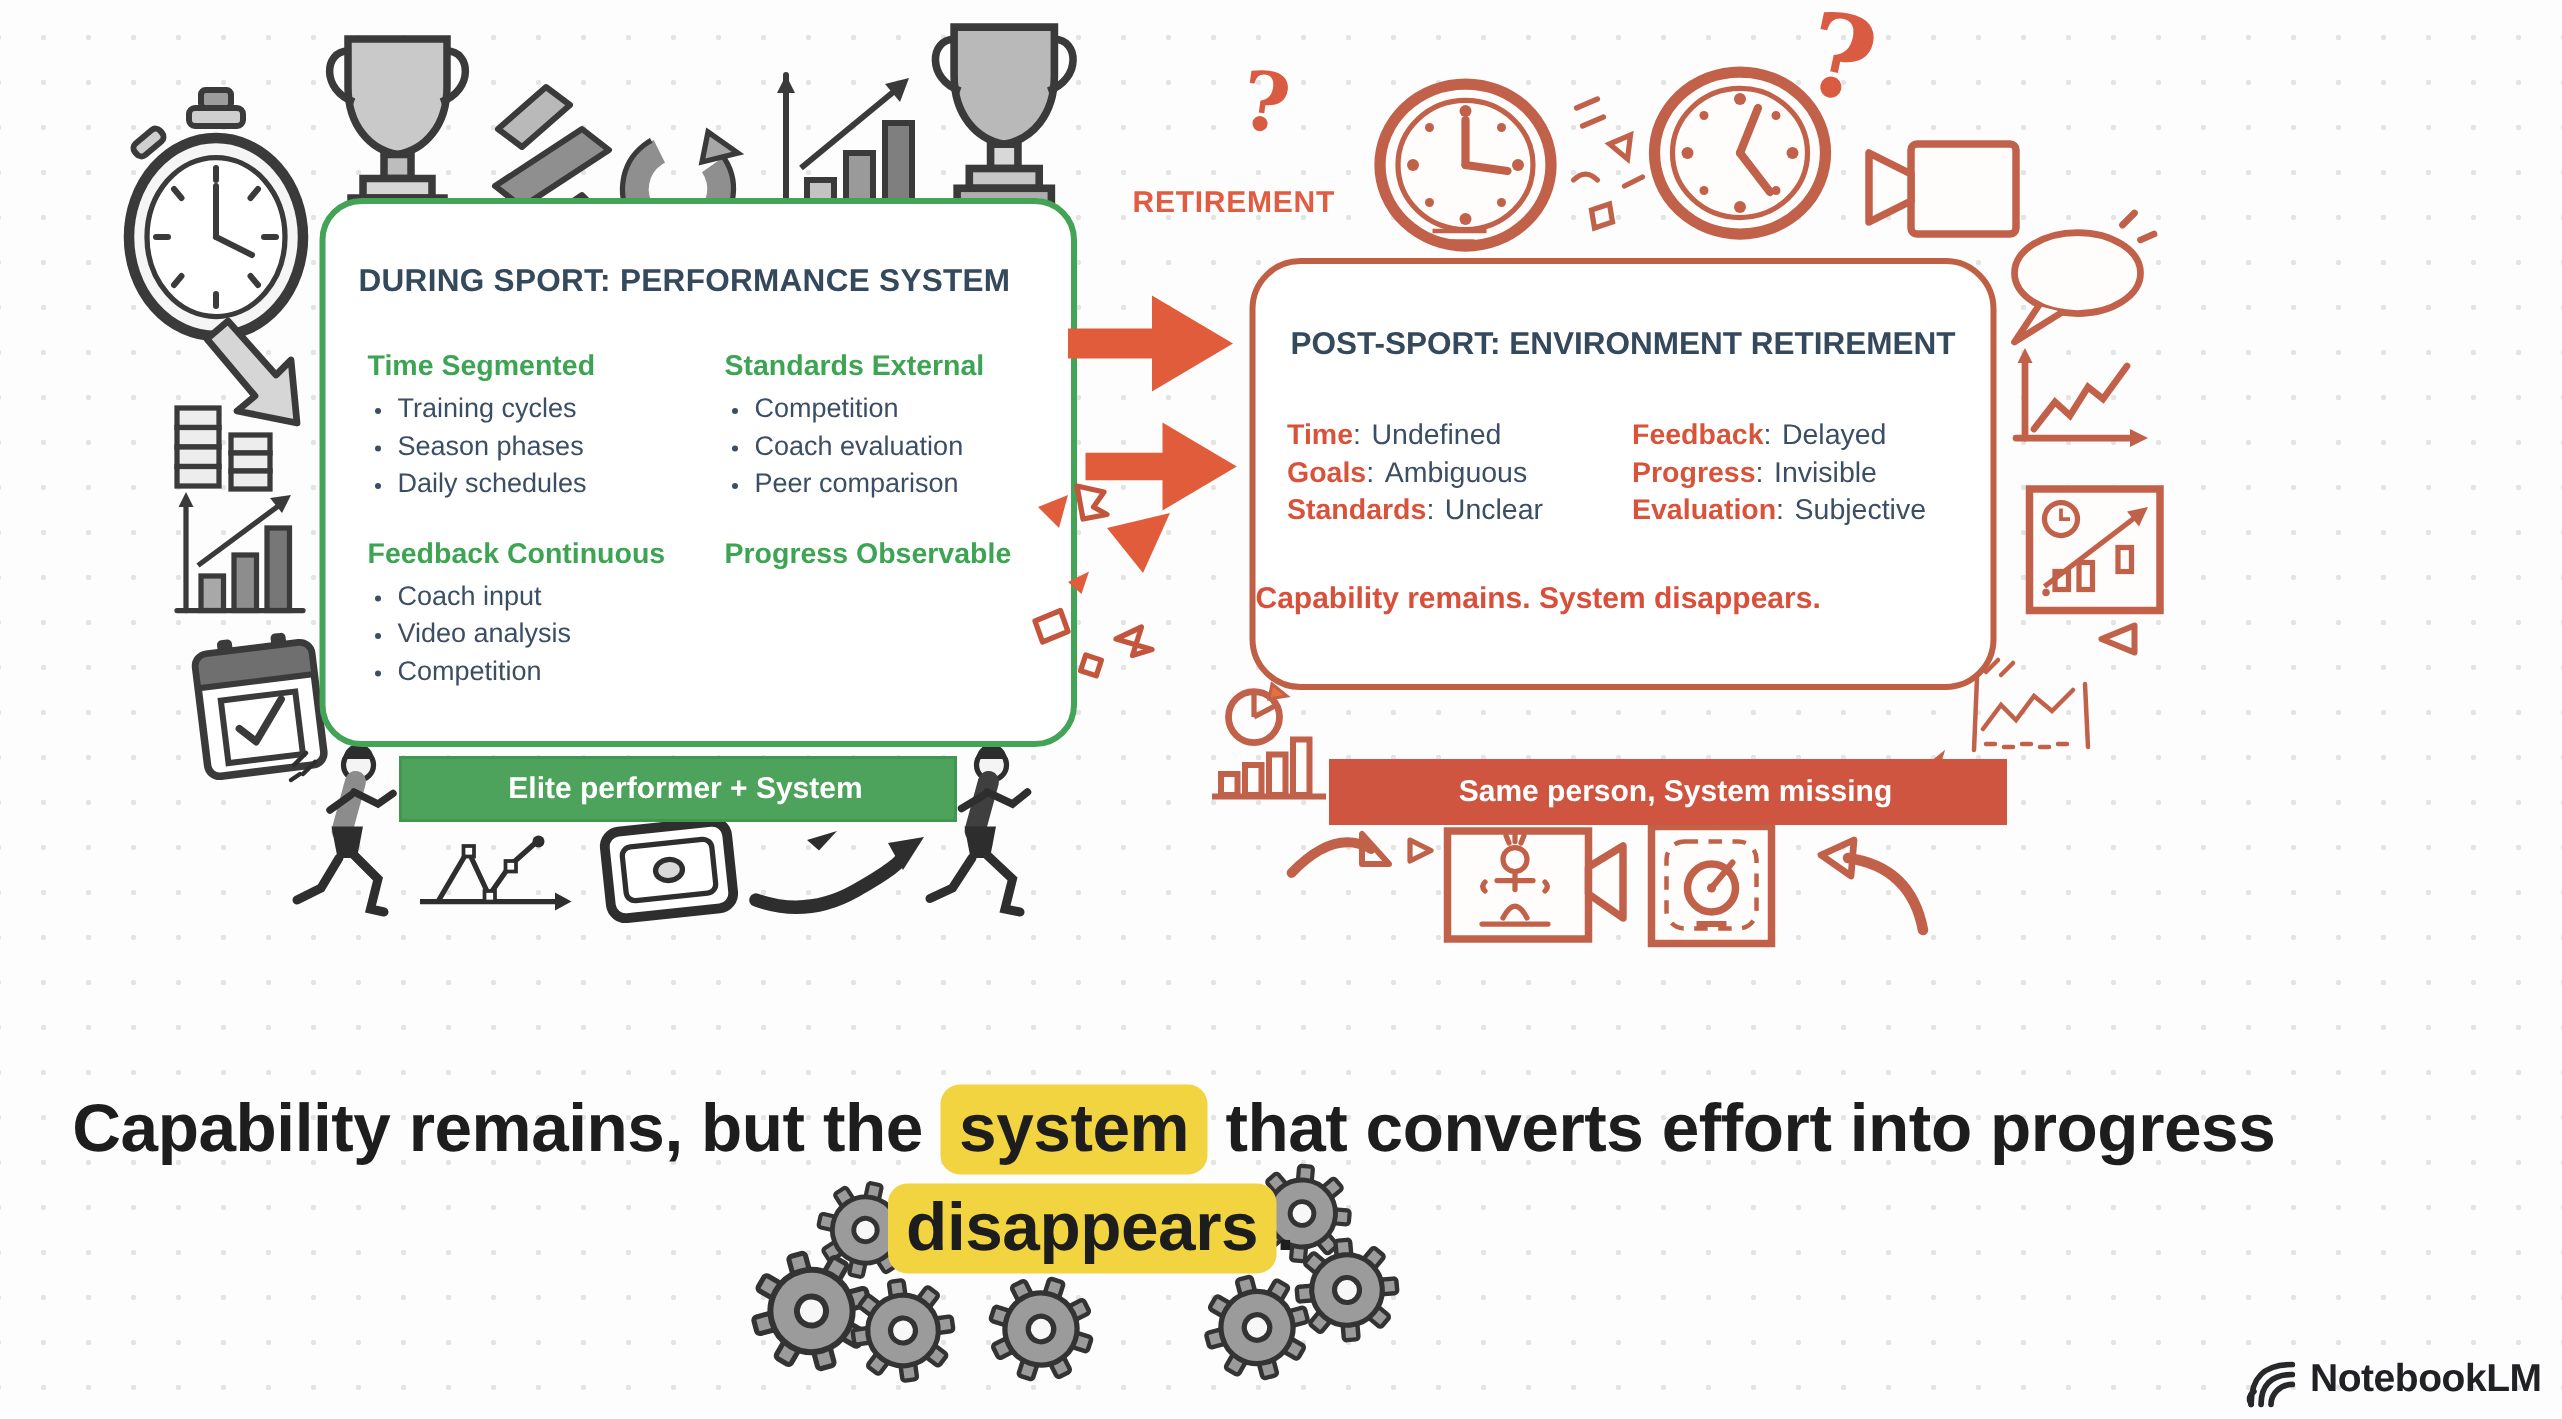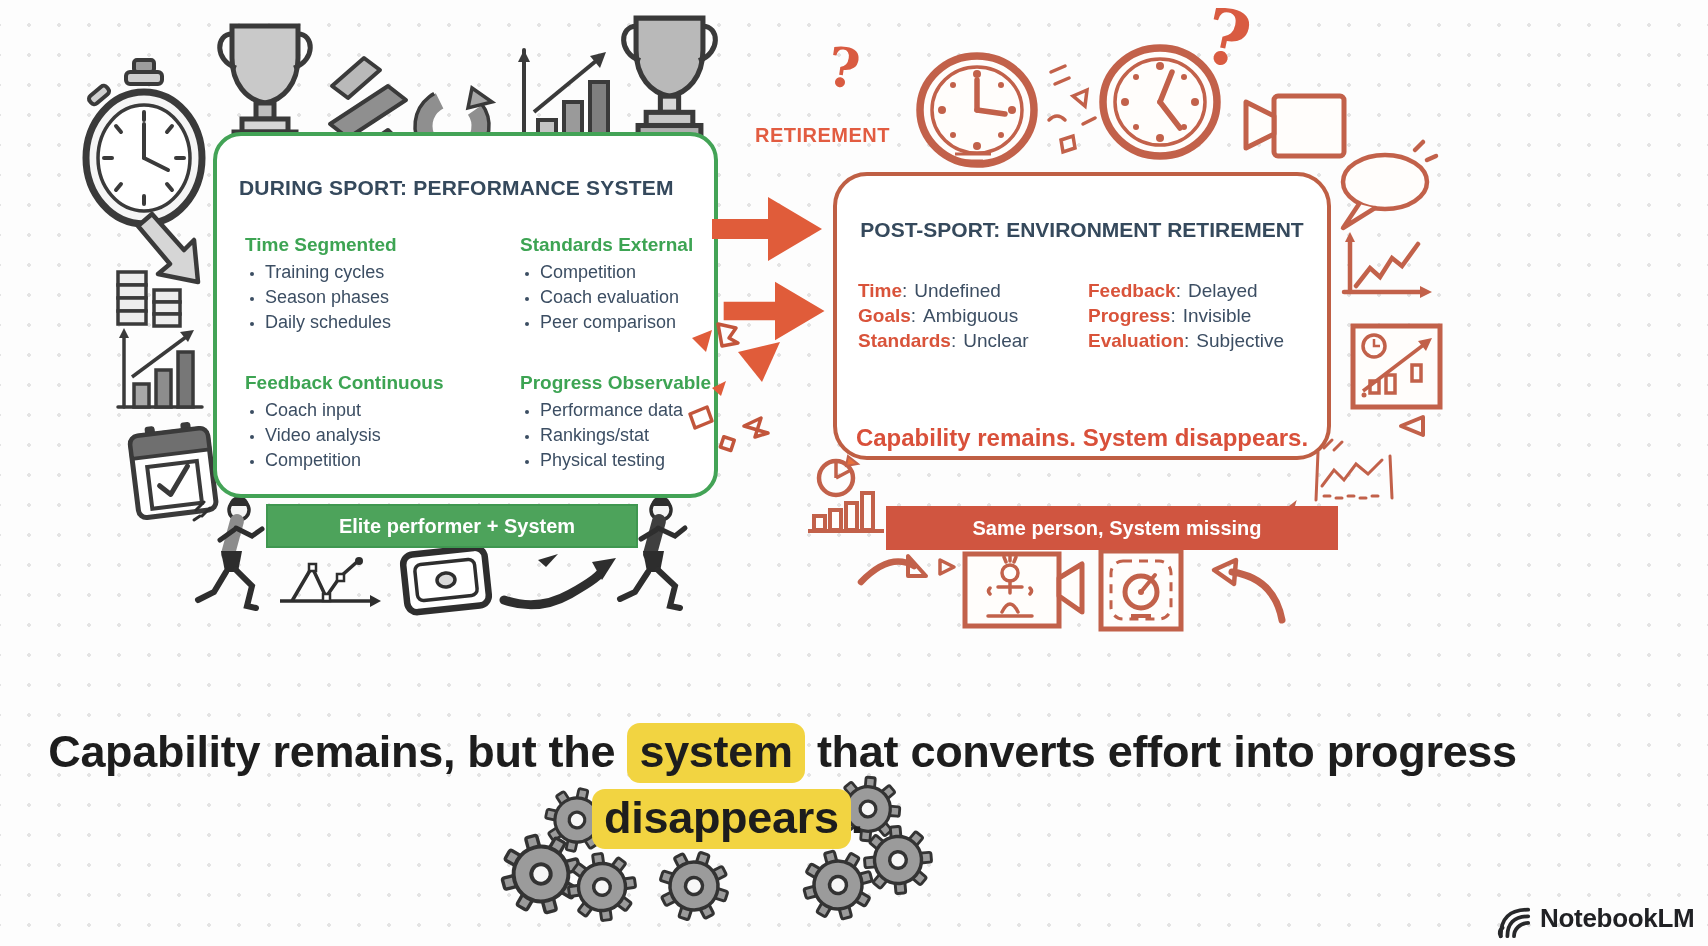--- a/index.html
+++ b/index.html
@@ -10,40 +10,40 @@
     background-size:30px 30px;background-position:14px 10px;
     font-family:"Liberation Sans",sans-serif;
   }
   .abs{position:absolute;}
   svg{display:block;overflow:visible;}
 
   
   .gbox{position:absolute;left:213px;top:132px;width:497px;height:358px;
     background:#ffffff;border:4px solid #43a356;border-radius:28px;z-index:3;}
   .gbox-title{position:absolute;left:22px;top:40px;font-size:21px;font-weight:bold;color:#35495c;letter-spacing:.2px;white-space:nowrap;}
-  .gbox-grid{position:absolute;left:28px;top:98px;display:grid;grid-template-columns:238px auto;row-gap:24px;column-gap:0;gap:37px;}
+  .gbox-grid{position:absolute;left:28px;top:98px;display:grid;grid-template-columns:238px auto;row-gap:24px;column-gap:0;}
   .sec-h{font-size:19px;font-weight:bold;color:#3da453;margin-bottom:4px;}
   .sec-list{margin:0;padding:0 0 0 20px;list-style:disc;}
   .sec-list li{font-size:18px;color:#3c4e63;line-height:25px;}
   .sec-list li::marker{color:#3c4e63;font-size:14px;}
 
   
   .rbox{position:absolute;left:833px;top:172px;width:490px;height:280px;
     background:#ffffff;border:4px solid #bf5f44;border-radius:34px;z-index:3;}
   .rbox-title{position:absolute;left:0;top:42px;width:100%;text-align:center;
     font-size:21px;font-weight:bold;color:#35495c;white-space:nowrap;}
   .pairs{position:absolute;left:21px;top:102px;display:flex;}
   .pcol{width:230px;}
   .pcol+.pcol{width:auto;}
   .prow{font-size:19px;line-height:25px;white-space:nowrap;}
   .plab{font-weight:bold;color:#d9533a;}
   .psep{color:#3c4e63;}
   .pval{color:#3c4e63;margin-left:7px;}
-  .rnote{position:absolute;left:0;top:212px;width:100%;text-align:center;
-    font-size:24px;font-weight:bold;color:#d9503a;margin-top:36px;}
+  .rnote{position:absolute;left:0;top:212px;width:100%;
+    font-size:20px;font-weight:bold;color:#d9503a;}
 
   
   .banner{position:absolute;height:44px;line-height:44px;text-align:center;
     color:#ffffff;font-size:20px;font-weight:bold;z-index:4;padding-left:10px;}
   .banner-green{left:266px;top:504px;width:362px;background:#4da35b;box-shadow:inset 0 0 0 2px #3f9750;}
   .banner-red{left:886px;top:506px;width:442px;background:#d05540;}
 
   
   .retirement{position:absolute;left:723px;top:124px;font-size:20px;font-weight:bold;
     color:#e25c41;letter-spacing:.5px;z-index:4;white-space:nowrap;margin-left:32px;}
@@ -387,25 +387,20 @@
       <div>
         <div class="sec-h">Feedback Continuous</div>
         <ul class="sec-list">
           <li>Coach input</li>
           <li>Video analysis</li>
           <li>Competition</li>
         </ul>
       </div>
       <div>
         <div class="sec-h">Progress Observable</div>
-        <ul class="sec-list">
-          <li>Performance data</li>
-          <li>Rankings/stat</li>
-          <li>Physical testing</li>
-        </ul>
       </div>
     </div>
   </div>
 
   <div class="rbox">
     <div class="rbox-title">POST-SPORT: ENVIRONMENT RETIREMENT</div>
     <div class="pairs">
       <div class="pcol">
         <div class="prow"><span class="plab">Time</span><span class="psep">:</span><span class="pval">Undefined</span></div>
         <div class="prow"><span class="plab">Goals</span><span class="psep">:</span><span class="pval">Ambiguous</span></div>

